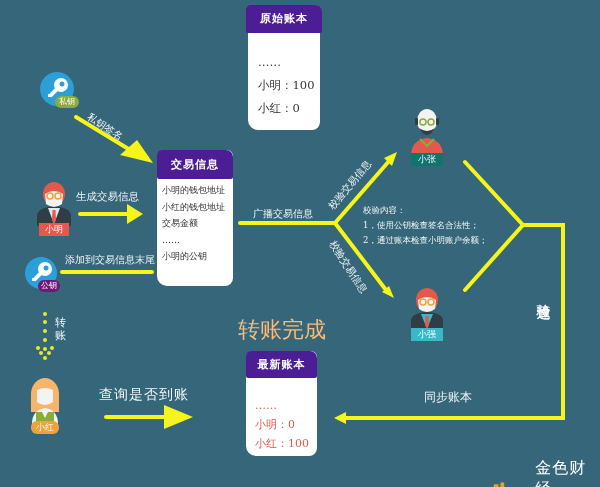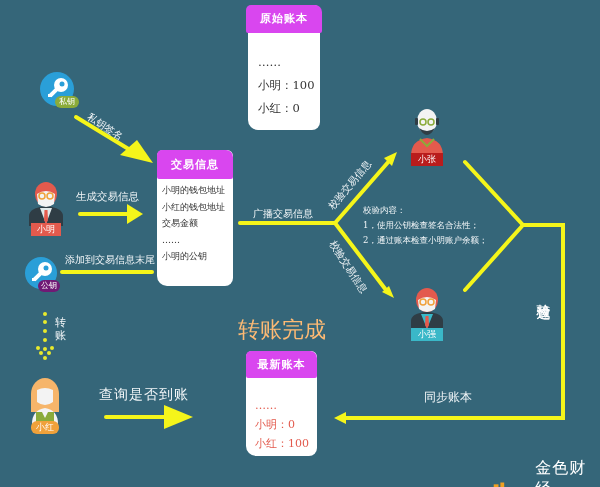--- a/index.html
+++ b/index.html
@@ -13,21 +13,21 @@
     .abs { position: absolute; }
     svg.lines { position: absolute; left: 0; top: 0; width: 600px; height: 487px; pointer-events: none; }
 
     
     .card {
       position: absolute;
       background: #ffffff;
       border-radius: 6px 6px 8px 10px;
     }
     .card .card-head {
-      background: #d946ef;
+      background: #4c1d95;
       color: #fff;
       font-size: 11px;
       font-weight: bold;
       text-align: center;
       letter-spacing: 1px;
       border-radius: 5px 7px 2px 2px;
     }
     .card .card-body { color: #333; font-size: 11px; }
     .card .row { line-height: 22px; }
 
@@ -137,21 +137,21 @@
     <circle cx="21" cy="13" r="7" fill="#fff"></circle>
     <circle cx="22" cy="12" r="2.5" fill="#2a9fd8"></circle>
     <rect x="8" y="17" width="14" height="4" fill="#fff" transform="rotate(-45 15 19)"></rect>
     <rect x="8" y="22" width="4" height="3" fill="#fff"></rect>
   </svg>
   <div class="key-badge" style="left:15px;top:24px;width:24px;background:#8bab3a;">私钥</div>
 </div>
 
 <div class="label" style="left:85px;top:120px;transform:rotate(33deg);font-size:10px;">私钥签名</div>
 
-<div class="avatar" style="left:25px;top:180px;width:42px;height:55px;">
+<div class="avatar" style="left:33px;top:180px;width:42px;height:55px;">
   <svg width="42" height="46" viewBox="0 0 42 46">
     <path d="M4 46 L4 36 Q4 28 21 26 Q38 28 38 36 L38 46 Z" fill="#2f3d45"></path>
     <path d="M15 28 L21 44 L27 28 Z" fill="#dfe9ea"></path>
     <path d="M19.5 30 L22.5 30 L23 40 L21 44 L19 40 Z" fill="#e35a4d"></path>
     <ellipse cx="21" cy="14" rx="11" ry="12" fill="#e35a4d"></ellipse>
     <path d="M12 14 Q21 8 30 14 L29 24 Q21 30 13 24 Z" fill="#f3f3f3"></path>
     <circle cx="17" cy="16" r="3" fill="none" stroke="#f0a13a" stroke-width="1.5"></circle>
     <circle cx="25" cy="16" r="3" fill="none" stroke="#f0a13a" stroke-width="1.5"></circle>
   </svg>
   <div class="tag" style="left:6px;top:43px;width:30px;height:13px;line-height:13px;background:#e35a4d;">小明</div>
@@ -224,21 +224,21 @@
   <svg width="34" height="48" viewBox="0 0 34 48">
     <path d="M1 48 Q1 32 17 30 Q33 32 33 48 Z" fill="#e35a4d"></path>
     <path d="M10 31 L17 38 L24 31" fill="none" stroke="#8bab3a" stroke-width="2"></path>
     <ellipse cx="17" cy="13" rx="10" ry="12" fill="#f3f3f3"></ellipse>
     <rect x="5" y="10" width="3" height="7" fill="#2f3d45" rx="1"></rect>
     <rect x="26" y="10" width="3" height="7" fill="#2f3d45" rx="1"></rect>
     <path d="M9 20 Q17 34 25 20 Q17 26 9 20 Z" fill="#2f3d45"></path>
     <circle cx="13" cy="14" r="3" fill="none" stroke="#8bab3a" stroke-width="1.5"></circle>
     <circle cx="21" cy="14" r="3" fill="none" stroke="#8bab3a" stroke-width="1.5"></circle>
   </svg>
-  <div class="tag" style="left:1px;top:45px;width:32px;height:13px;line-height:13px;background:#b91c1c;">小张</div>
+  <div class="tag" style="left:1px;top:45px;width:32px;height:13px;line-height:13px;background:#0f766e;">小张</div>
 </div>
 
 <div class="avatar" style="left:409px;top:287px;width:36px;height:56px;">
   <svg width="36" height="44" viewBox="0 0 36 44">
     <path d="M2 44 L2 34 Q2 26 18 25 Q34 26 34 34 L34 44 Z" fill="#2f3d45"></path>
     <path d="M12 27 L18 42 L24 27 Z" fill="#3ab8c8"></path>
     <path d="M16.5 29 L19.5 29 L20 38 L18 42 L16 38 Z" fill="#e35a4d"></path>
     <ellipse cx="18" cy="13" rx="11" ry="12" fill="#e35a4d"></ellipse>
     <path d="M9 13 Q18 7 27 13 L26 22 Q18 28 10 22 Z" fill="#f3f3f3"></path>
     <circle cx="14" cy="15" r="3" fill="none" stroke="#f0a13a" stroke-width="1.5"></circle>

